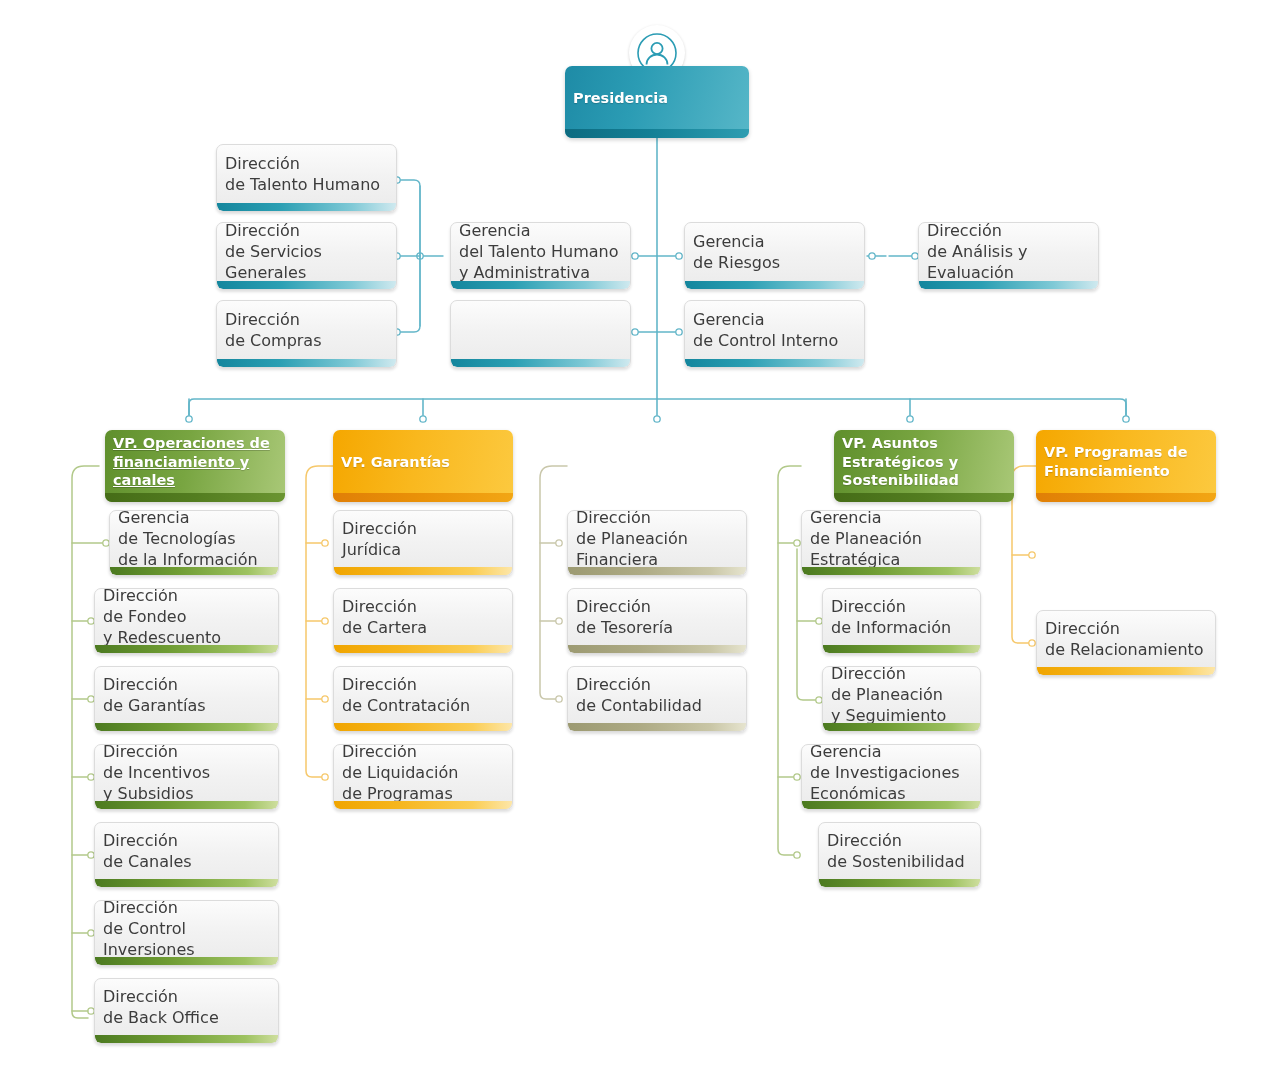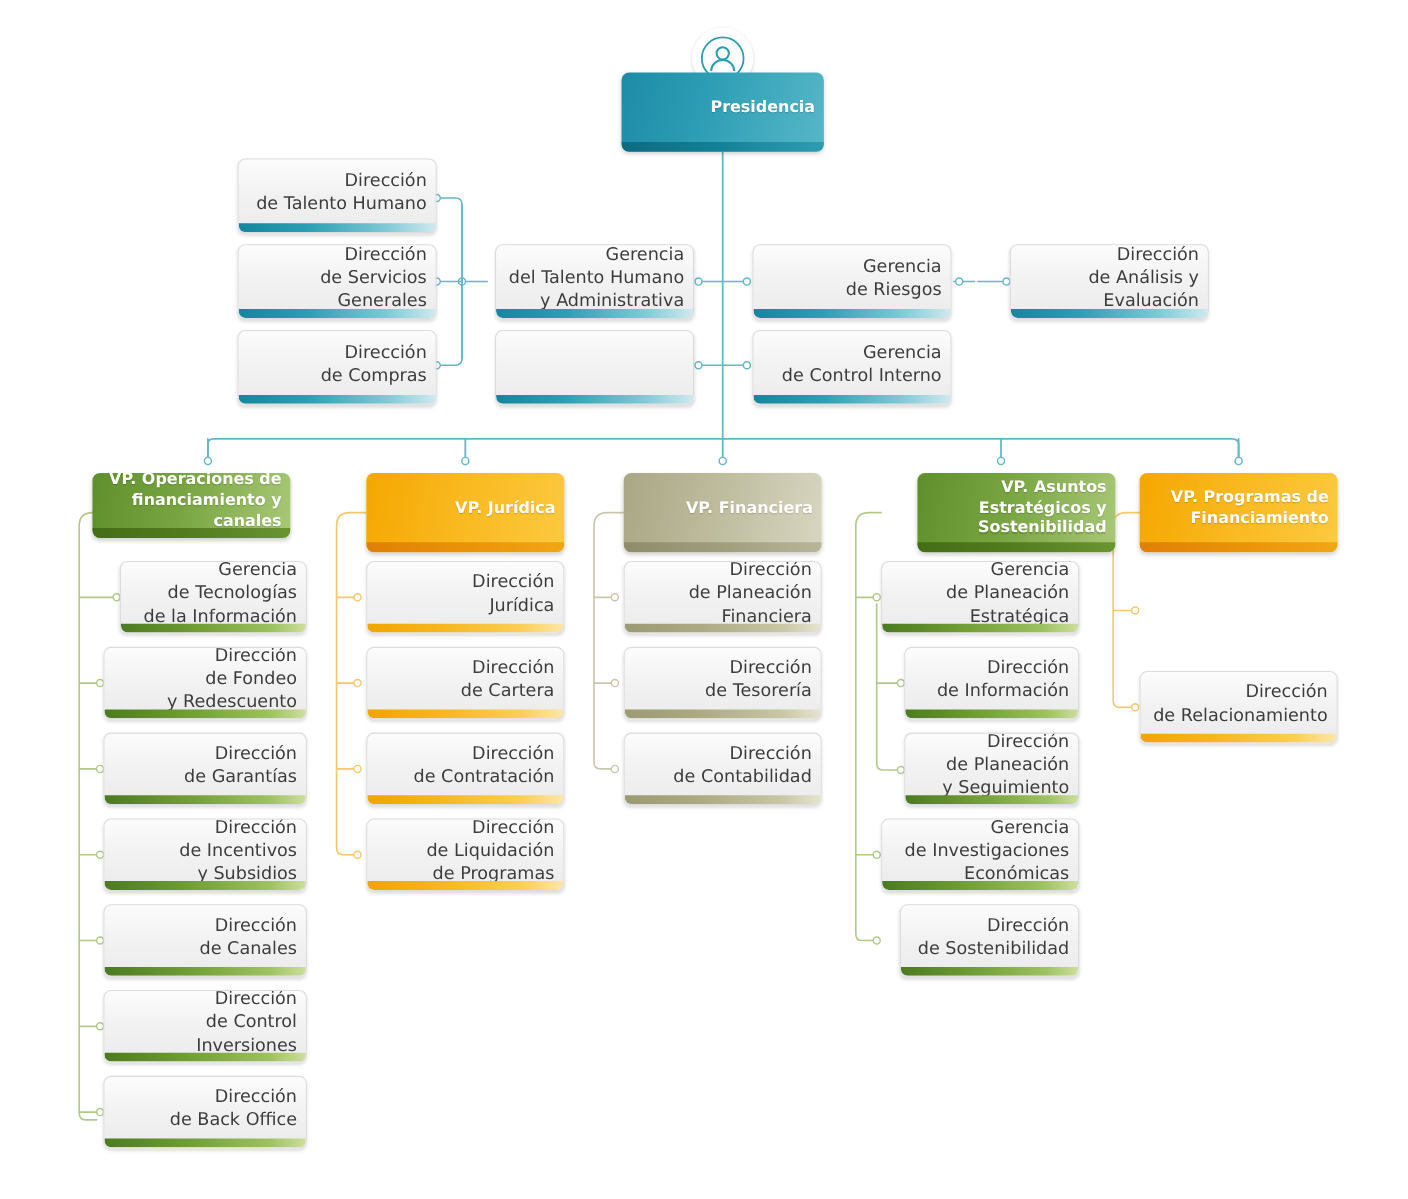--- a/index.html
+++ b/index.html
@@ -13,21 +13,21 @@
   svg.links{position:absolute;left:0;top:0;width:1280px;height:1090px;pointer-events:none;}
 
   
   .node{
     position:absolute;
     box-sizing:border-box;
     border-radius:7px;
     display:flex;
     align-items:center;
     justify-content:center;
-    text-align:right;
+    text-align:left;
     overflow:hidden;
   }
   .node .label{
     display:block;
     width:100%;
     padding:0 8px;
     box-sizing:border-box;
     line-height:1.30;
     white-space:pre-line;
   }
@@ -241,21 +241,21 @@
 de Control Interno</span>
     <span class="bar bar-teal"></span>
   </div>
 
   <div class="node plain" style="left:918px;top:222px;width:181px;height:68px;">
     <span class="label">Dirección
 de Análisis y Evaluación</span>
     <span class="bar bar-teal"></span>
   </div>
 
-  <div class="node header hdr-green" style="left:84px;top:430px;width:180px;height:59px;">
+  <div class="node header hdr-green" style="left:105px;top:430px;width:180px;height:72px;text-decoration:underline;">
     <span class="label">VP. Operaciones de
 financiamiento y
 canales</span>
     <span class="bar"></span>
   </div>
   <div class="node plain" style="left:109px;top:510px;width:170px;height:66px;">
     <span class="label">Gerencia
 de Tecnologías
 de la Información</span>
     <span class="bar bar-green"></span>
@@ -288,21 +288,21 @@
 Inversiones</span>
     <span class="bar bar-green"></span>
   </div>
   <div class="node plain" style="left:94px;top:978px;width:185px;height:66px;">
     <span class="label">Dirección
 de Back Office</span>
     <span class="bar bar-green"></span>
   </div>
 
   <div class="node header hdr-orange" style="left:333px;top:430px;width:180px;height:72px;">
-    <span class="label">VP. Jurídica</span>
+    <span class="label">VP. Garantías</span>
     <span class="bar"></span>
   </div>
   <div class="node plain" style="left:333px;top:510px;width:180px;height:66px;">
     <span class="label">Dirección
 Jurídica</span>
     <span class="bar bar-orange"></span>
   </div>
   <div class="node plain" style="left:333px;top:588px;width:180px;height:66px;">
     <span class="label">Dirección
 de Cartera</span>
@@ -313,24 +313,20 @@
 de Contratación</span>
     <span class="bar bar-orange"></span>
   </div>
   <div class="node plain" style="left:333px;top:744px;width:180px;height:66px;">
     <span class="label">Dirección
 de Liquidación
 de Programas</span>
     <span class="bar bar-orange"></span>
   </div>
 
-  <div class="node header hdr-olive" style="left:567px;top:430px;width:180px;height:72px;">
-    <span class="label">VP. Financiera</span>
-    <span class="bar"></span>
-  </div>
   <div class="node plain" style="left:567px;top:510px;width:180px;height:66px;">
     <span class="label">Dirección
 de Planeación
 Financiera</span>
     <span class="bar bar-olive"></span>
   </div>
   <div class="node plain" style="left:567px;top:588px;width:180px;height:66px;">
     <span class="label">Dirección
 de Tesorería</span>
     <span class="bar bar-olive"></span>

